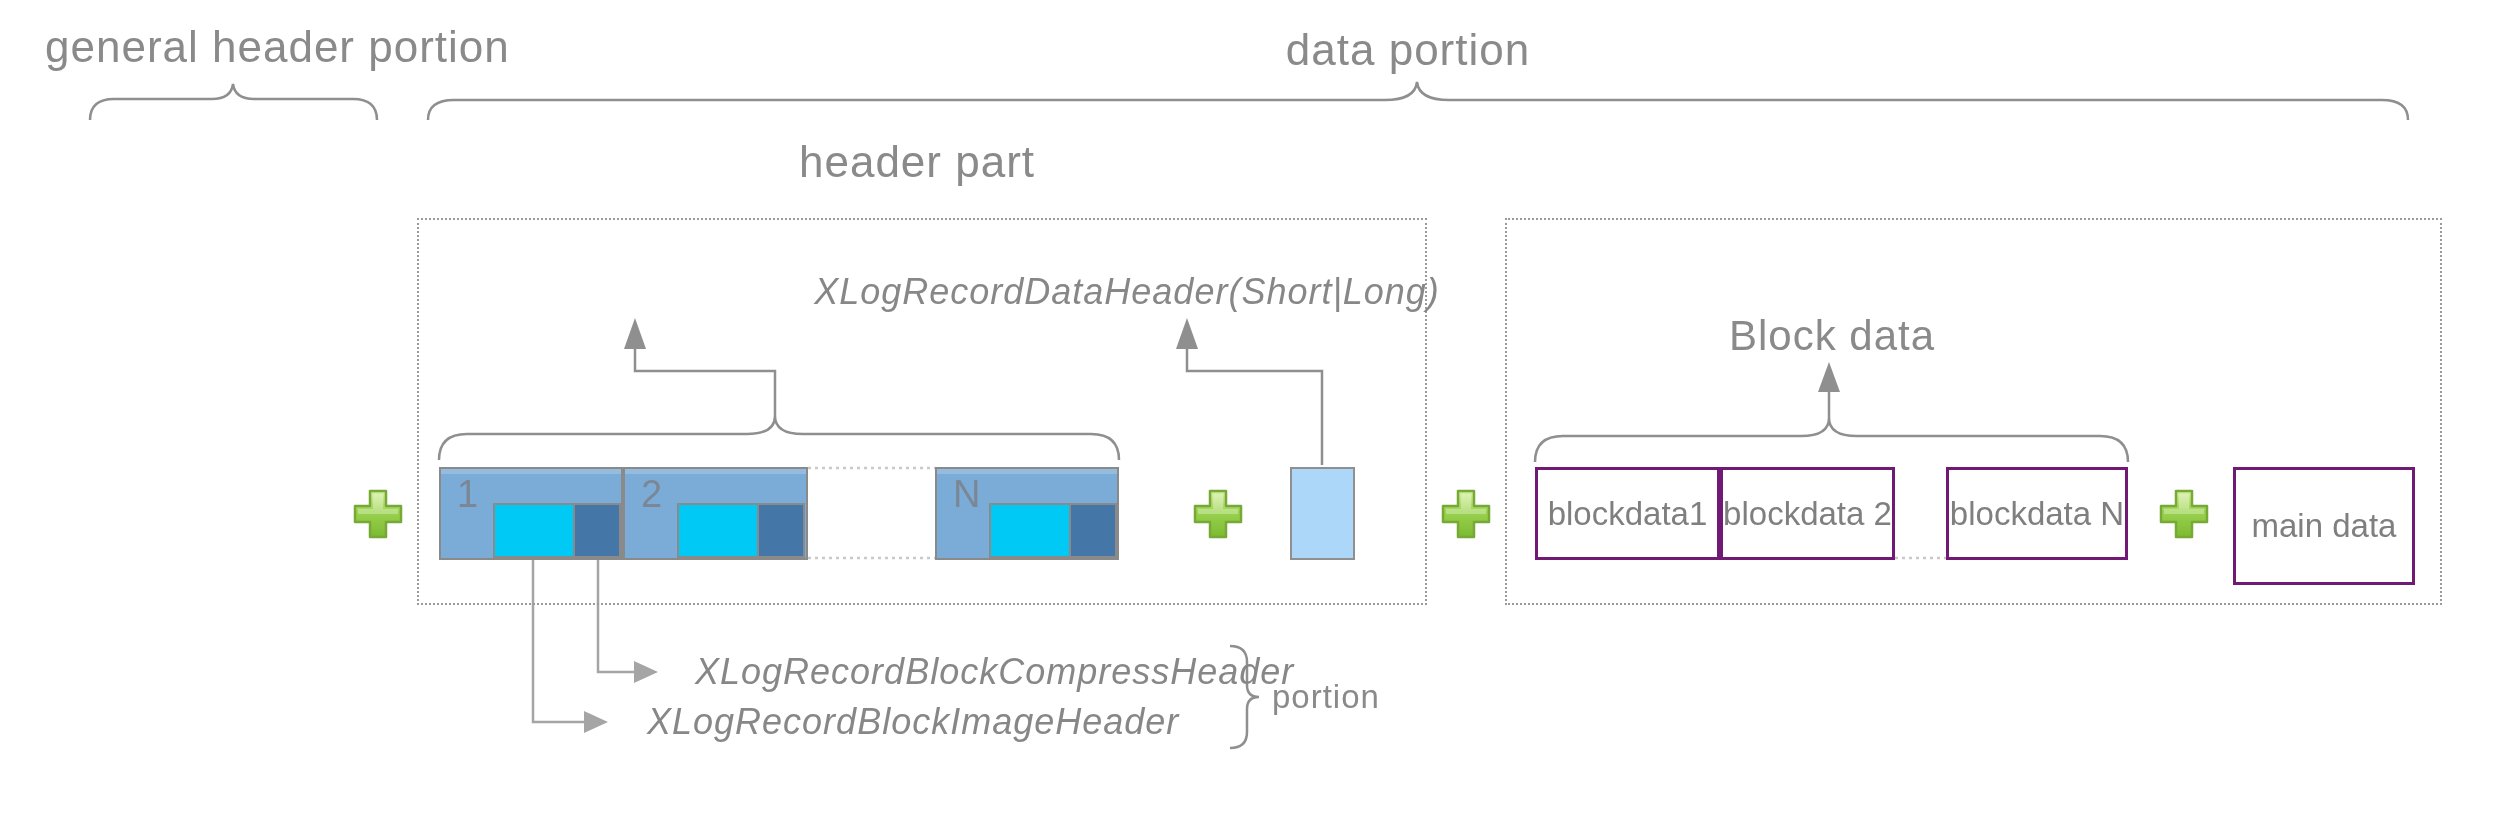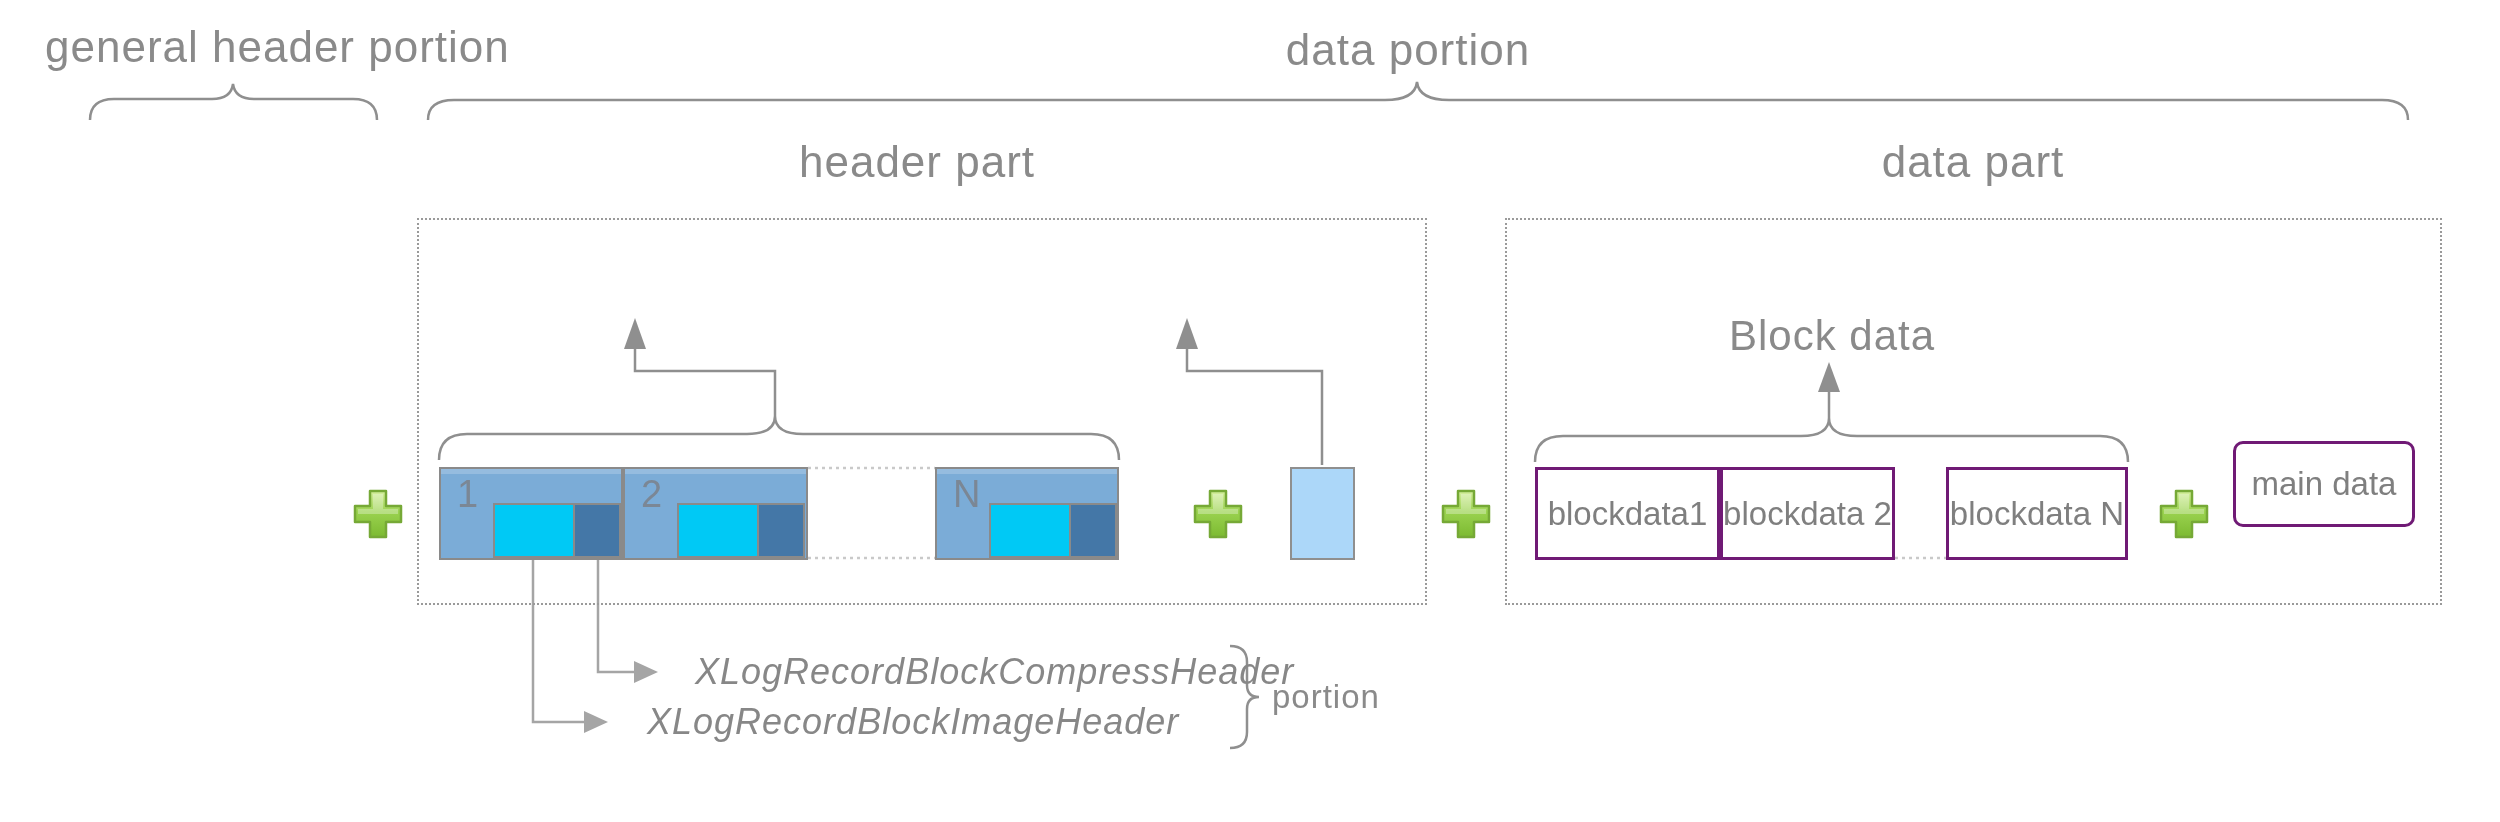--- a/index.html
+++ b/index.html
@@ -78,25 +78,25 @@
 
     <use href="#plus-sym" x="350" y="486" width="56" height="56"></use>
     <use href="#plus-sym" x="1190" y="486" width="56" height="56"></use>
     <use href="#plus-sym" x="1438" y="486" width="56" height="56"></use>
     <use href="#plus-sym" x="2156" y="486" width="56" height="56"></use>
   </svg>
 
   <div class="lbl lbl-big lbl-center" style="left:1408px;top:25px;">data portion</div>
   <div class="lbl lbl-big" style="left:45px;top:22px;">general header portion</div>
   <div class="lbl lbl-big lbl-center" style="left:917px;top:137px;">header part</div>
-  <div class="lbl lbl-big lbl-center" style="left:1973px;top:137px;">data part</div>
 
   <div class="dotted-frame" style="left:417px;top:218px;width:1010px;height:387px;"></div>
   <div class="dotted-frame" style="left:1505px;top:218px;width:937px;height:387px;"></div>
 
+  <div class="lbl lbl-italic lbl-center" style="left:1127px;top:271px;">XLogRecordDataHeader(Short|Long)</div>
 
 
   <div class="box blue-block" style="left:439px;top:467px;width:184px;height:93px;">
     <span class="block-num">1</span>
     <span class="cyan-box" style="left:52px;top:34px;width:82px;bottom:0;"></span>
     <span class="dark-box" style="left:132px;top:34px;width:48px;bottom:0;"></span>
   </div>
 
   <div class="box blue-block" style="left:623px;top:467px;width:185px;height:93px;">
     <span class="block-num">2</span>
@@ -117,21 +117,21 @@
   <div class="box white-box" style="left:1535px;top:467px;width:185px;height:93px;">
     <span>blockdata1</span>
   </div>
   <div class="box white-box" style="left:1720px;top:467px;width:175px;height:93px;">
     <span>blockdata 2</span>
   </div>
   <div class="box white-box" style="left:1946px;top:467px;width:182px;height:93px;">
     <span>blockdata N</span>
   </div>
 
-  <div class="box white-box" style="left:2233px;top:441px;width:182px;height:86px;border-radius:10px;">
+  <div class="box white-box" style="left:2233px;top:467px;width:182px;height:118px;">
     <span>main data</span>
   </div>
 
   <div class="lbl lbl-italic" style="left:647px;top:701px;">XLogRecordBlockImageHeader</div>
   <div class="lbl lbl-italic" style="left:695px;top:651px;">XLogRecordBlockCompressHeader</div>
   <div class="lbl" style="left:1272px;top:678px;font-size:33px;">portion</div>
 
 </div>
 
 </body></html>

